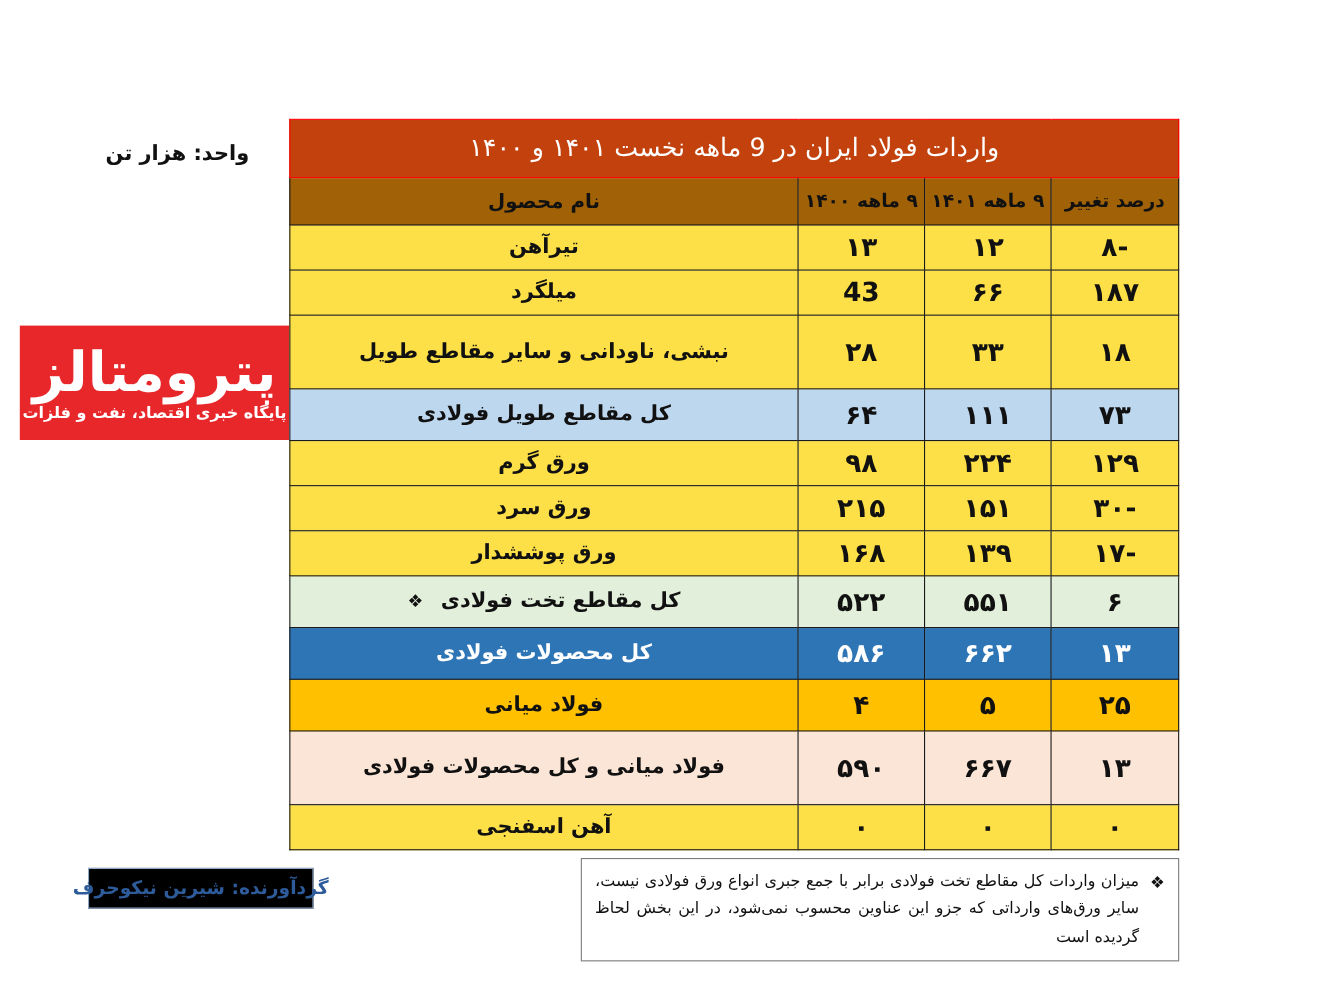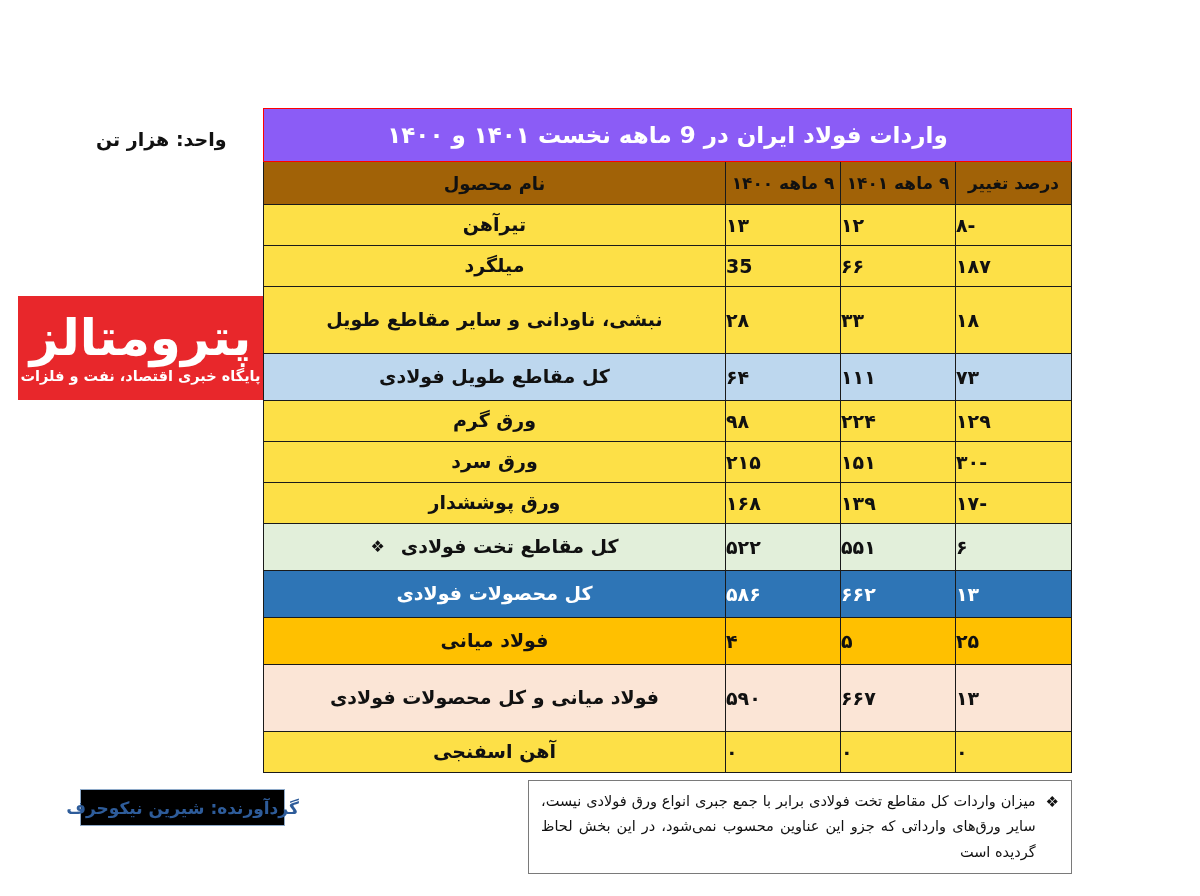--- a/index.html
+++ b/index.html
@@ -79,25 +79,25 @@
   #data-table col.c-y1401  { width: 115px; }
   #data-table col.c-change { width: 116px; }
 
   #data-table td, #data-table th {
     border: 1.6px solid #1a1a1a;
     padding: 0;
     vertical-align: middle;
   }
 
   .title-cell {
-    background: #8b5cf6;
+    background: #c2410c;
     color: #ffffff;
     text-align: center;
     font-size: 23px;
-    font-weight: 700;
+    font-weight: 400;
     height: 52px;
     line-height: 1.15;
     border: 1.6px solid #FF0000 !important;
     padding: 2px 8px;
     white-space: nowrap;
   }
 
   .head-cell {
     background: #a16207;
     color: #111111;
@@ -113,22 +113,22 @@
 
   .row-name {
     text-align: center;
     font-size: 19px;
     font-weight: 700;
     color: #111111;
     padding: 4px 14px;
     line-height: 1.35;
   }
   .row-num {
-    text-align: left;
-    font-size: 19px;
+    text-align: center;
+    font-size: 24px;
     font-weight: 700;
     color: #111111;
     padding: 4px 2px;
   }
 
   tr.r-normal   td { background: #fde047; }
   tr.r-blue-lt  td { background: #BDD7EE; }
   tr.r-green-lt td { background: #E2EFDA; }
   tr.r-blue     td { background: #2E75B6; color: #ffffff; }
   tr.r-blue     td.row-name, tr.r-blue td.row-num { color: #ffffff; }
@@ -238,21 +238,21 @@
 
   <tr class="r-normal h-short">
         <td class="row-num">-۸</td>
         <td class="row-num">۱۲</td>
         <td class="row-num">۱۳</td>
         <td class="row-name">تیرآهن</td>
       </tr>
       <tr class="r-normal h-short">
         <td class="row-num">۱۸۷</td>
         <td class="row-num">۶۶</td>
-        <td class="row-num">35</td>
+        <td class="row-num">43</td>
         <td class="row-name">میلگرد</td>
       </tr>
       <tr class="r-normal h-tall">
         <td class="row-num">۱۸</td>
         <td class="row-num">۳۳</td>
         <td class="row-num">۲۸</td>
         <td class="row-name">نبشی، ناودانی و سایر مقاطع طویل</td>
       </tr>
       <tr class="r-blue-lt h-mid">
         <td class="row-num">۷۳</td>

